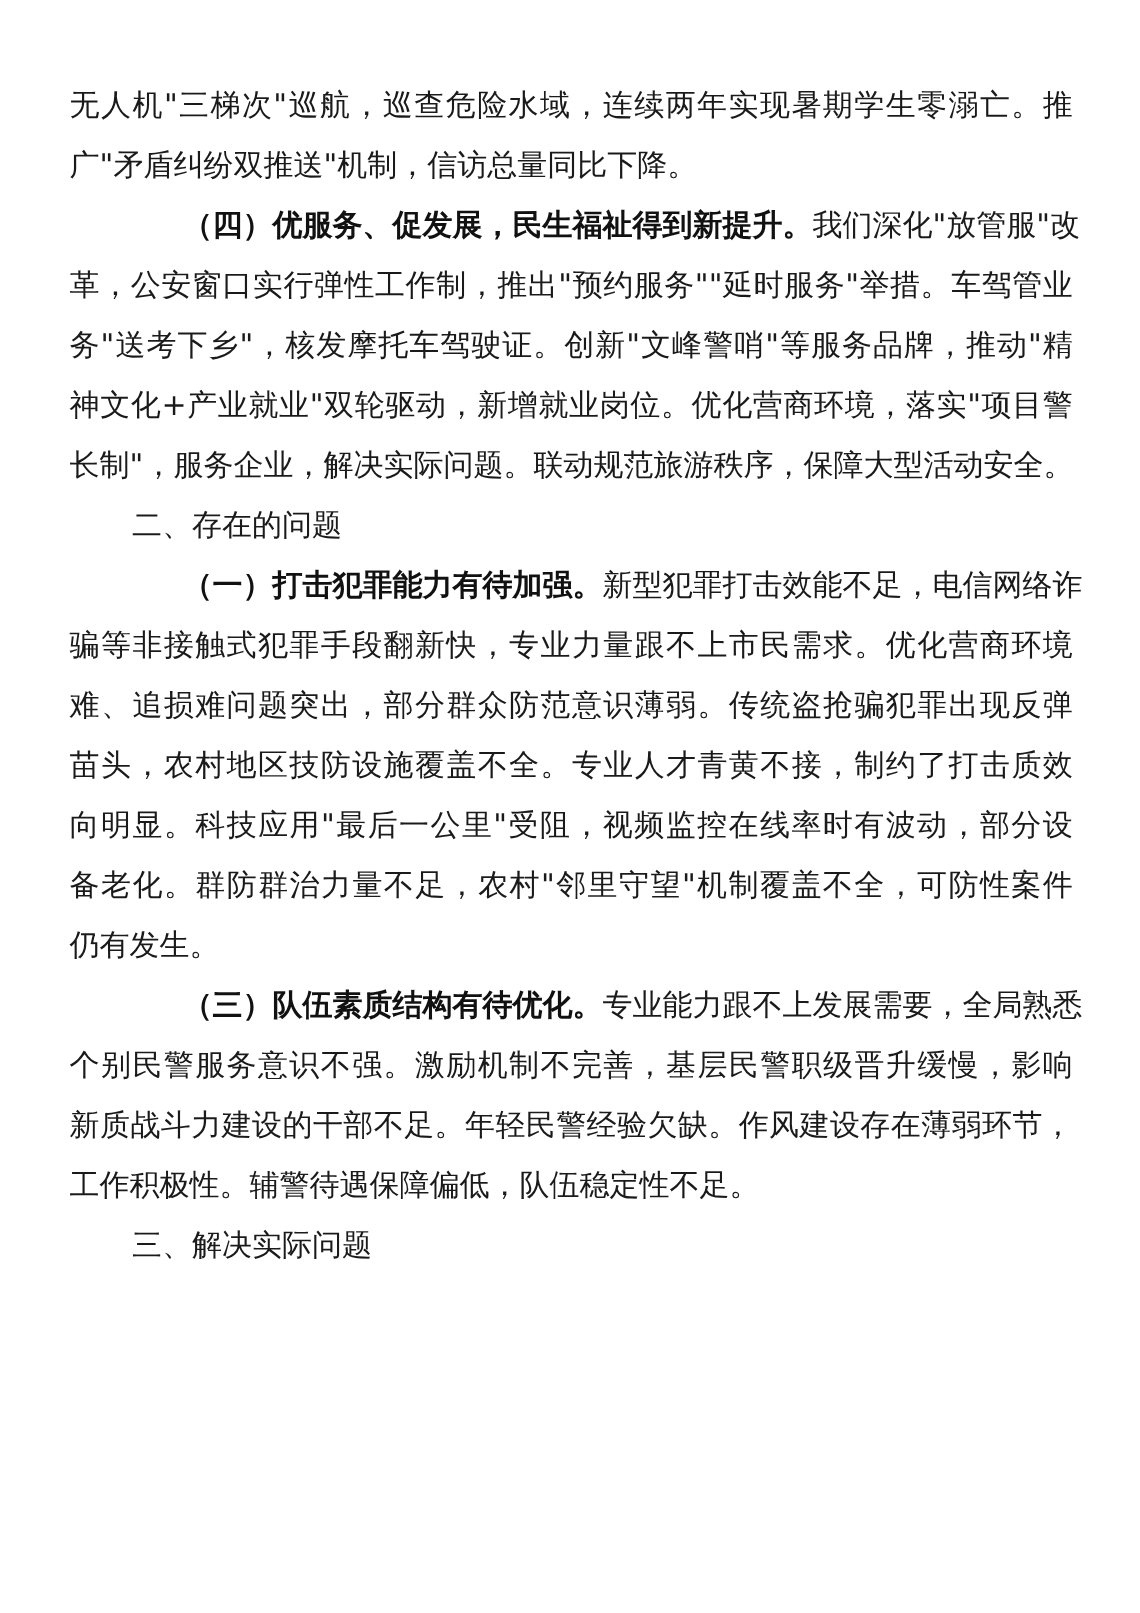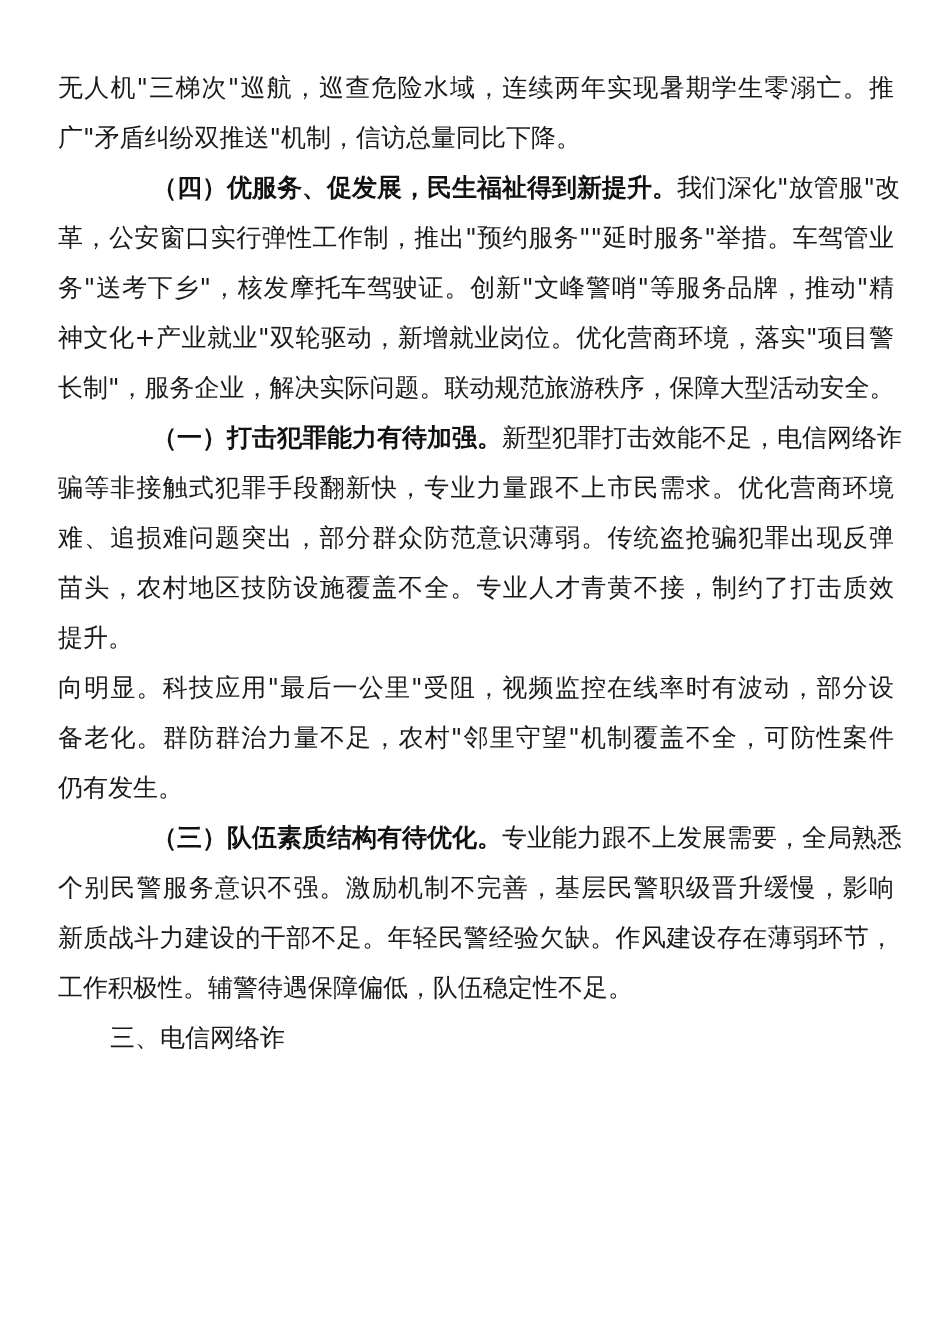--- a/index.html
+++ b/index.html
@@ -22,26 +22,26 @@
 <body>
 
 <div class="page">
   <div class="line"><span>无人机"三梯次"巡航，巡查危险水域，连续两年实现暑期学生零溺亡。推</span></div>
   <div class="line last"><span>广"矛盾纠纷双推送"机制，信访总量同比下降。</span></div>
   <div class="line indent2"><span class="b">（四）优服务、促发展，民生福祉得到新提升。</span><span>我们深化"放管服"改</span></div>
   <div class="line"><span>革，公安窗口实行弹性工作制，推出"预约服务""延时服务"举措。车驾管业</span></div>
   <div class="line"><span>务"送考下乡"，核发摩托车驾驶证。创新"文峰警哨"等服务品牌，推动"精</span></div>
   <div class="line"><span>神文化+产业就业"双轮驱动，新增就业岗位。优化营商环境，落实"项目警</span></div>
   <div class="line"><span>长制"，服务企业，解决实际问题。联动规范旅游秩序，保障大型活动安全。</span></div>
+  <div class="line last indent"><span>二、存在的问题</span></div>
   <div class="line indent2"><span class="b">（一）打击犯罪能力有待加强。</span><span>新型犯罪打击效能不足，电信网络诈</span></div>
   <div class="line"><span>骗等非接触式犯罪手段翻新快，专业力量跟不上市民需求。优化营商环境</span></div>
   <div class="line"><span>难、追损难问题突出，部分群众防范意识薄弱。传统盗抢骗犯罪出现反弹</span></div>
   <div class="line"><span>苗头，农村地区技防设施覆盖不全。专业人才青黄不接，制约了打击质效</span></div>
-  <div class="line last"><span>提升。</span></div>
   <div class="line"><span>向明显。科技应用"最后一公里"受阻，视频监控在线率时有波动，部分设</span></div>
   <div class="line"><span>备老化。群防群治力量不足，农村"邻里守望"机制覆盖不全，可防性案件</span></div>
   <div class="line last"><span>仍有发生。</span></div>
   <div class="line indent2"><span class="b">（三）队伍素质结构有待优化。</span><span>专业能力跟不上发展需要，全局熟悉</span></div>
   <div class="line"><span>个别民警服务意识不强。激励机制不完善，基层民警职级晋升缓慢，影响</span></div>
   <div class="line"><span>新质战斗力建设的干部不足。年轻民警经验欠缺。作风建设存在薄弱环节，</span></div>
   <div class="line last"><span>工作积极性。辅警待遇保障偏低，队伍稳定性不足。</span></div>
-  <div class="line last indent"><span>三、电信网络诈</span></div>
+  <div class="line last indent"><span>三、解决实际问题</span></div>
 </div>
 
 </body></html>

